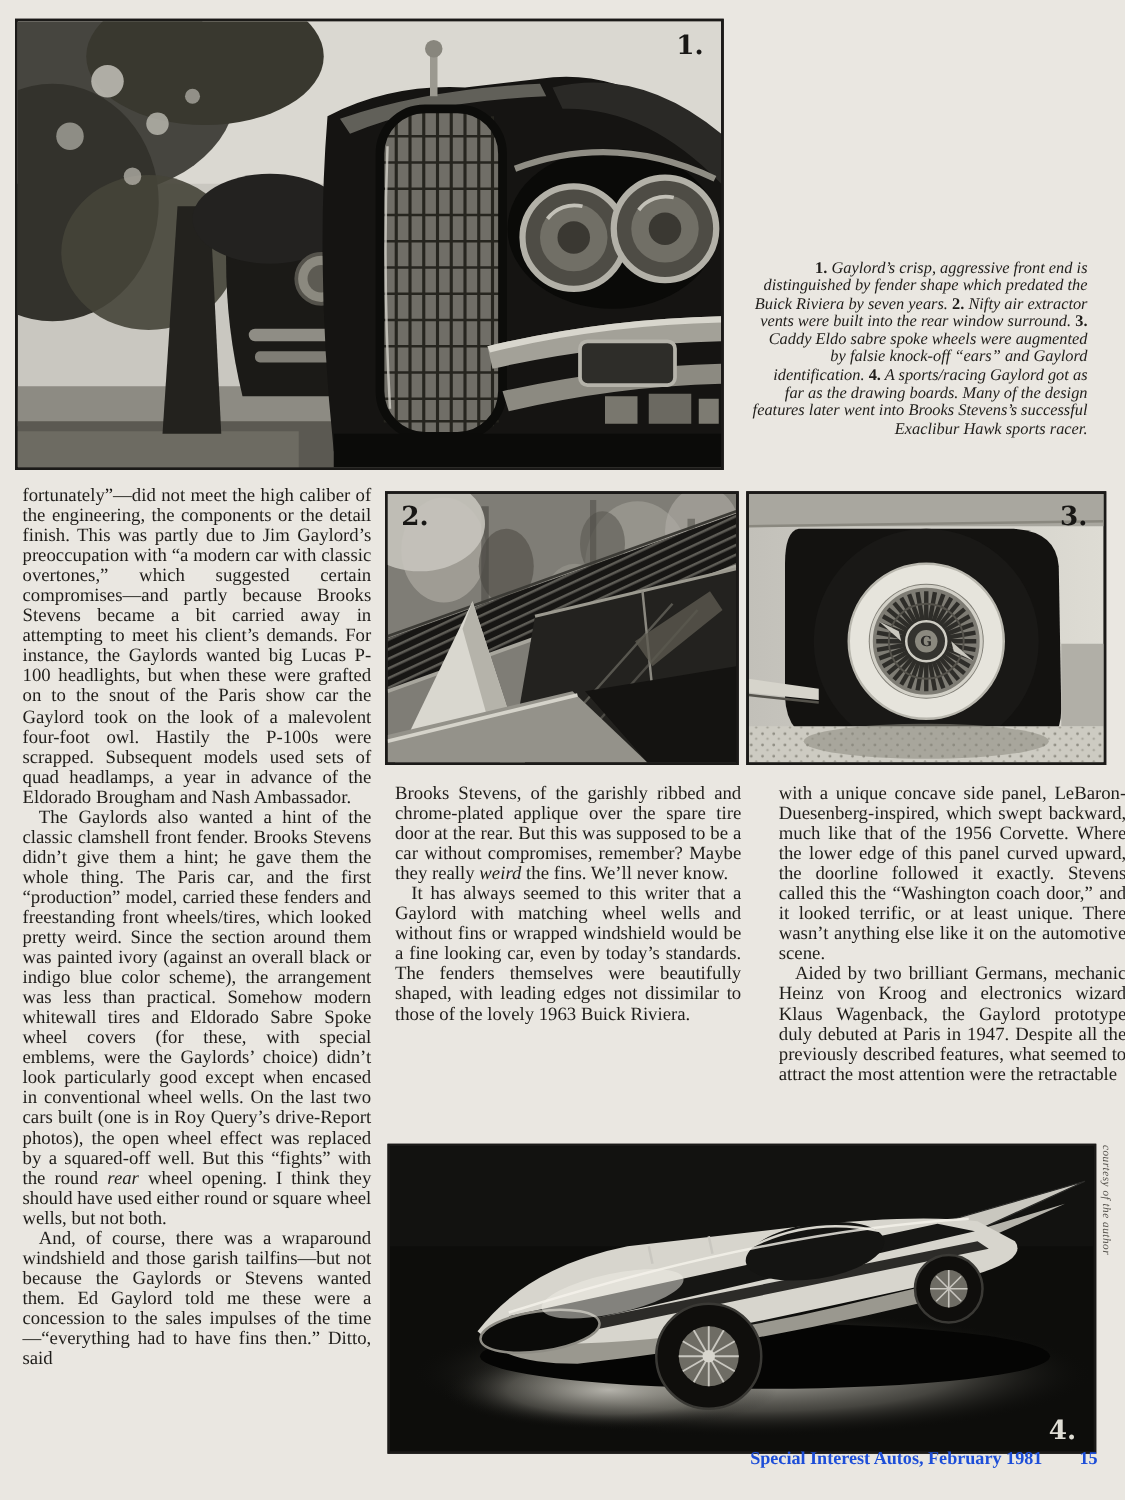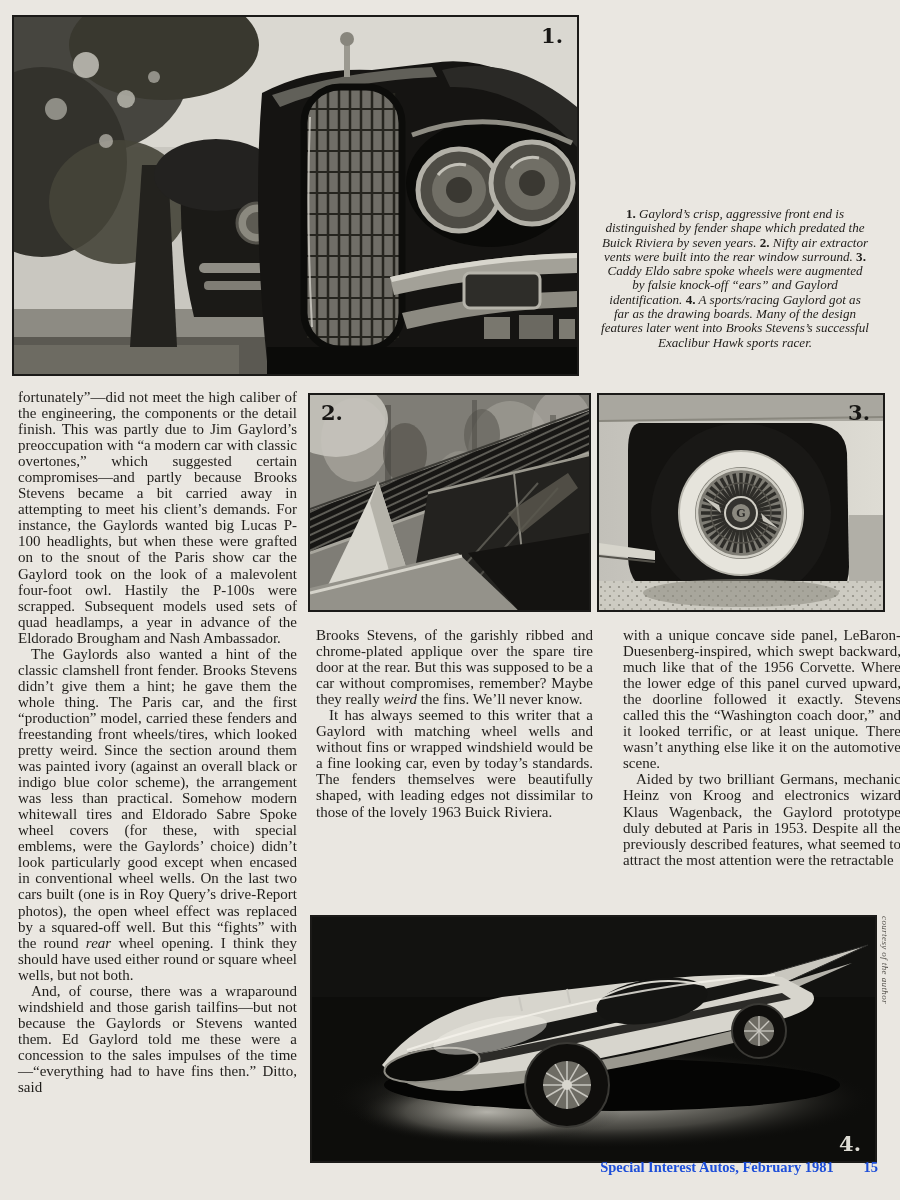--- a/index.html
+++ b/index.html
@@ -24,21 +24,21 @@
   .col{
     position:absolute;
     font-size:15px;line-height:16.05px;
     text-align:justify;
   }
   .col p{margin:0;padding:0;}
   .col p.indent{text-indent:13px;}
   .caption{
     position:absolute;left:600px;top:207px;width:270px;
     font-style:italic;font-size:13.1px;line-height:14.3px;
-    text-align:center;
+    text-align:right;
   }
   .caption p{margin:0;}
   .it{font-style:italic;}
   .bd{font-weight:bold;}
   .caption .bd{font-style:normal;font-weight:bold;}
   #col-left{left:18px;top:389px;width:279px;}
   #col-mid{left:316px;top:627px;width:277px;}
   #col-right{left:623px;top:627px;width:278px;}
   #photo1{left:12px;top:15px;width:567px;height:361px;}
   #photo2{left:308px;top:393px;width:283px;height:219px;}
@@ -260,21 +260,21 @@
     <p><span>fortunately”—did not meet the high caliber of the engineering, the components or the detail finish. This was partly due to Jim Gaylord’s preoccupation with “a modern car with classic overtones,” which suggested certain compromises—and partly because Brooks Stevens became a bit carried away in attempting to meet his client’s demands. For instance, the Gaylords wanted big Lucas P-100 headlights, but when these were grafted on to the snout of the Paris show car the Gaylord took on the look of a malevolent four-foot owl. Hastily the P-100s were scrapped. Subsequent models used sets of quad headlamps, a year in advance of the Eldorado Brougham and Nash Ambassador.</span></p>
     <p class="indent"><span>The Gaylords also wanted a hint of the classic clamshell front fender. Brooks Stevens didn’t give them a hint; he gave them the whole thing. The Paris car, and the first “production” model, carried these fenders and freestanding front wheels/tires, which looked pretty weird. Since the section around them was painted ivory (against an overall black or indigo blue color scheme), the arrangement was less than practical. Somehow modern whitewall tires and Eldorado Sabre Spoke wheel covers (for these, with special emblems, were the Gaylords’ choice) didn’t look particularly good except when encased in conventional wheel wells. On the last two cars built (one is in Roy Query’s drive-Report photos), the open wheel effect was replaced by a squared-off well. But this “fights” with the round </span><span class="it">rear</span><span> wheel opening. I think they should have used either round or square wheel wells, but not both.</span></p>
     <p class="indent"><span>And, of course, there was a wraparound windshield and those garish tailfins—but not because the Gaylords or Stevens wanted them. Ed Gaylord told me these were a concession to the sales impulses of the time—“everything had to have fins then.” Ditto, said</span></p>
   </div>
 <div class="col" id="col-mid">
     <p><span>Brooks Stevens, of the garishly ribbed and chrome-plated applique over the spare tire door at the rear. But this was supposed to be a car without compromises, remember? Maybe they really </span><span class="it">weird</span><span> the fins. We’ll never know.</span></p>
     <p class="indent"><span>It has always seemed to this writer that a Gaylord with matching wheel wells and without fins or wrapped windshield would be a fine looking car, even by today’s standards. The fenders themselves were beautifully shaped, with leading edges not dissimilar to those of the lovely 1963 Buick Riviera.</span></p>
   </div>
 <div class="col" id="col-right">
     <p><span>with a unique concave side panel, LeBaron-Duesenberg-inspired, which swept backward, much like that of the 1956 Corvette. Where the lower edge of this panel curved upward, the doorline followed it exactly. Stevens called this the “Washington coach door,” and it looked terrific, or at least unique. There wasn’t anything else like it on the automotive scene.</span></p>
-    <p class="indent"><span>Aided by two brilliant Germans, mechanic Heinz von Kroog and electronics wizard Klaus Wagenback, the Gaylord prototype duly debuted at Paris in 1953. Despite all the previously described features, what seemed to attract the most attention were the retractable</span></p>
+    <p class="indent"><span>Aided by two brilliant Germans, mechanic Heinz von Kroog and electronics wizard Klaus Wagenback, the Gaylord prototype duly debuted at Paris in 1947. Despite all the previously described features, what seemed to attract the most attention were the retractable</span></p>
   </div>
 
 <div class="photo" id="photo4">
   <svg viewBox="0 0 563 244" preserveAspectRatio="none">
     <defs>
       <radialGradient id="glow" cx="0.5" cy="0.5" r="0.5">
         <stop offset="0" stop-color="#c4c2ba" stop-opacity="0.95"></stop>
         <stop offset="0.6" stop-color="#8a887f" stop-opacity="0.45"></stop>
         <stop offset="1" stop-color="#0d0d0b" stop-opacity="0"></stop>
       </radialGradient>

